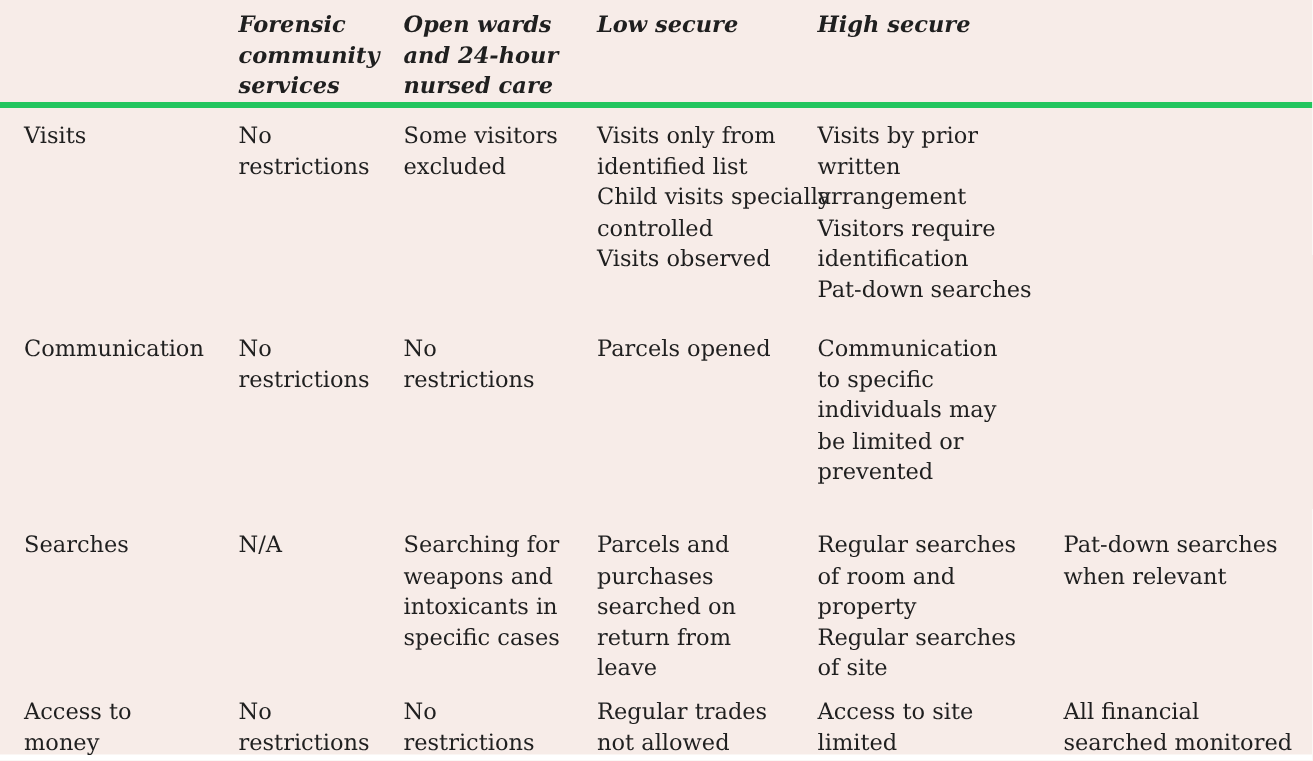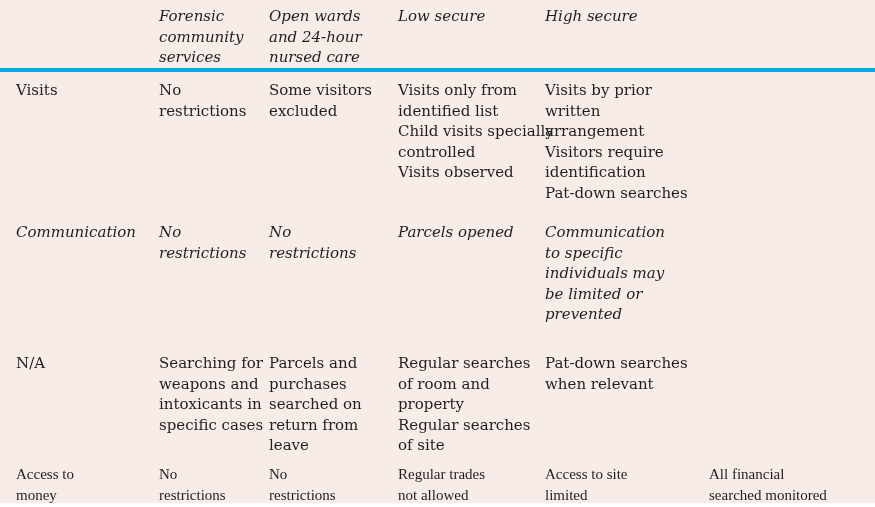--- a/index.html
+++ b/index.html
@@ -24,27 +24,28 @@
     padding-left: 16px;
     box-sizing: border-box;
   }
   .t-cell {
     white-space: pre;
     overflow: visible;
   }
   .header-row {
     height: 72px;
     padding-top: 6px;
-    border-bottom: 4px solid #0ea5e9;
+    border-bottom: 4px solid #22c55e;
     font-style: italic;
+    font-weight: bold;
   }
   .row-visits        { height: 144px; padding-top: 8px; }
-  .row-communication { height: 131px; padding-top: 6px; font-style: italic; }
+  .row-communication { height: 131px; padding-top: 6px; }
   .row-searches      { height: 111px; padding-top: 6px; }
-  .row-access        { height: 45px;  padding-top: 6px; font-family: Liberation Serif, serif; }
+  .row-access        { height: 45px;  padding-top: 6px; }
   .bottom-rule {
     height: 4px;
     background: #ffffff;
   }
 </style>
 </head>
 <body>
 
 <div class="table-wrap">
 
@@ -87,20 +88,21 @@
 restrictions</div>
     <div class="t-cell">Parcels opened</div>
     <div class="t-cell">Communication
 to specific
 individuals may
 be limited or
 prevented</div>
   </div>
 
   <div class="t-row row-searches">
+    <div class="t-cell">Searches</div>
     <div class="t-cell">N/A</div>
     <div class="t-cell">Searching for
 weapons and
 intoxicants in
 specific cases</div>
     <div class="t-cell">Parcels and
 purchases
 searched on
 return from
 leave</div>

